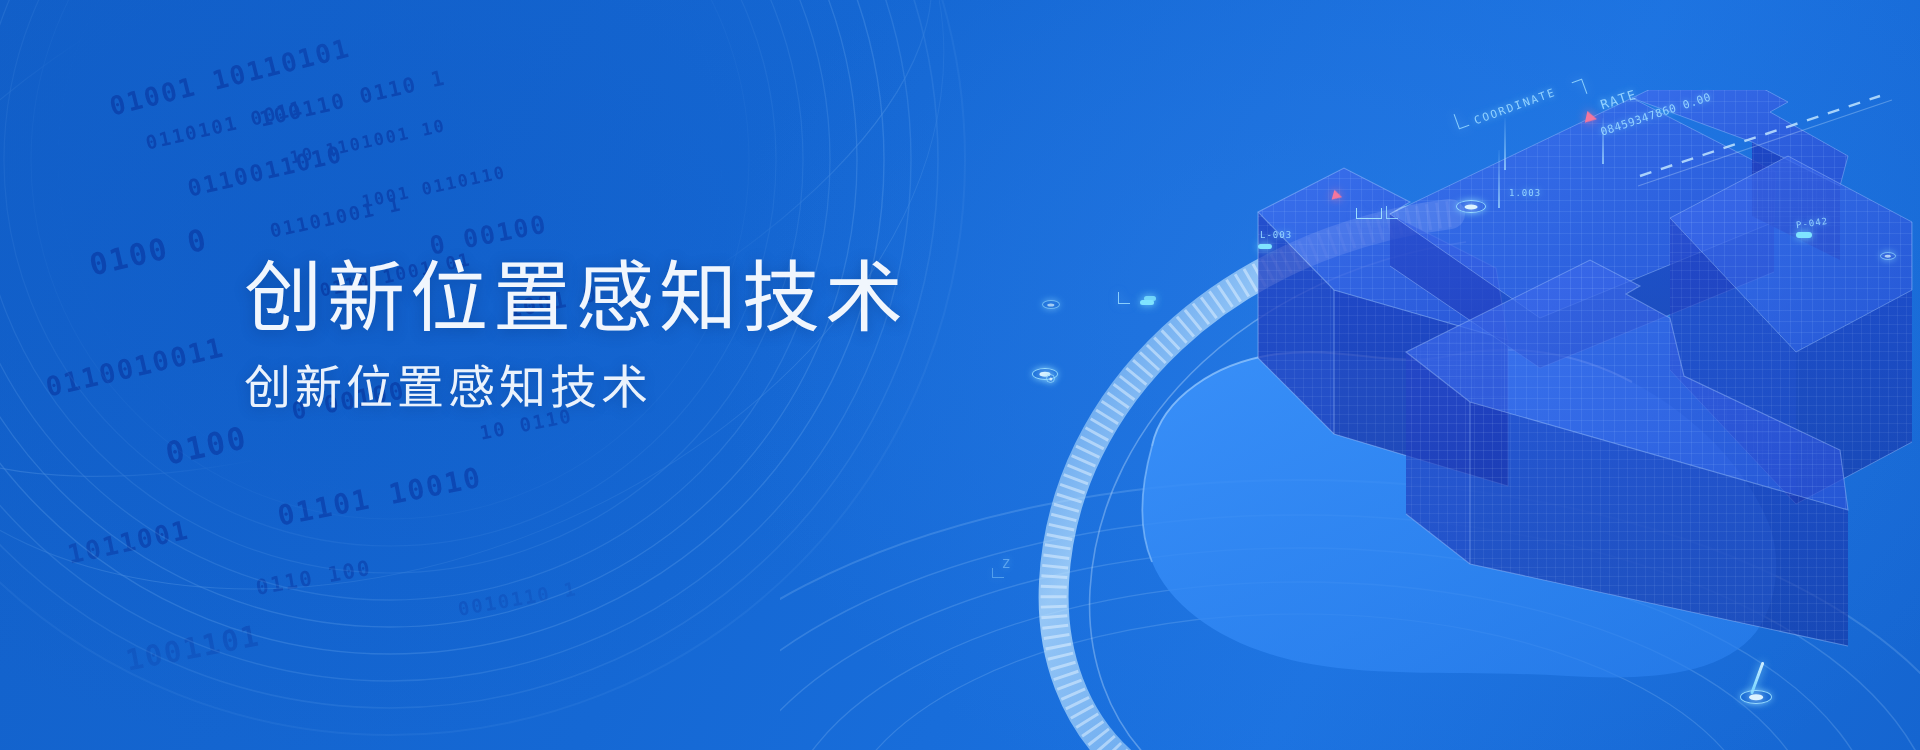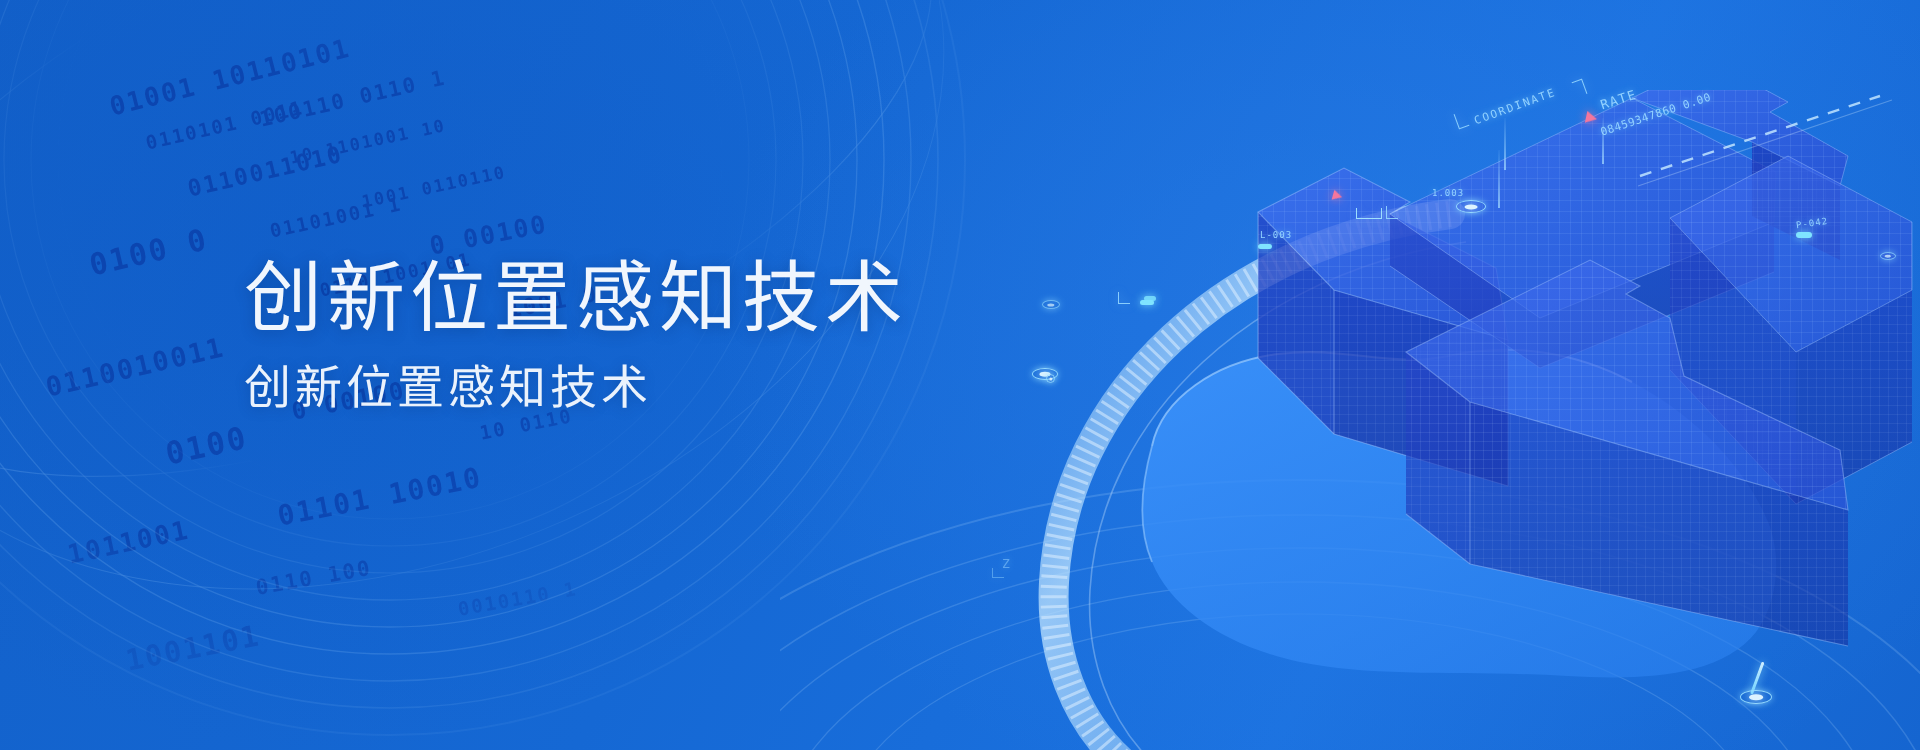--- a/index.html
+++ b/index.html
@@ -358,21 +358,21 @@
     <div class="hud-label" style="left:1600px; top:92px; font-size:13px; letter-spacing:1.5px; transform:rotate(-18deg);">RATE</div>
     <div class="hud-label" style="left:1598px; top:108px; font-size:11px; letter-spacing:.6px; transform:rotate(-18deg);">08459347860 0.00</div>
     <div class="hud-vline" style="left:1602px; top:118px; height:46px;"></div>
     <div class="hud-tri" style="left:1586px; top:112px; transform:rotate(12deg);"></div>
 
     <div class="hud-tri" style="left:1332px; top:190px; transform:rotate(16deg) scale(.85);"></div>
 
     <div class="hud-bracket" style="left:1356px; top:208px; width:26px; height:11px; border-top:none; border-color:rgba(170,235,255,.9);"></div>
     <div class="hud-bracket" style="left:1386px; top:206px; width:12px; height:13px; border-top:none; border-right:none;"></div>
 
-    <div class="hud-label" style="left:1408px; top:188px; font-size:9px; letter-spacing:1px;padding-left:24px;">1.003</div>
+    <div class="hud-label" style="left:1485px; top:188px; font-size:9px; letter-spacing:1px;padding-left:24px;">1.003</div>
     <div class="hud-dot" style="left:1456px; top:200px; width:30px; height:13px;"></div>
     <div class="hud-vline" style="left:1498px; top:150px; height:58px;"></div>
 
     <div class="hud-label" style="left:1260px; top:230px; font-size:9px; letter-spacing:1px;text-align:right;">L-003</div>
     <div class="hud-pill" style="left:1258px; top:244px; width:14px; height:5px;"></div>
 
     <div class="hud-label" style="left:1796px; top:218px; font-size:9px; letter-spacing:1px; transform:rotate(-8deg);">P-042</div>
     <div class="hud-pill" style="left:1796px; top:232px; width:16px; height:6px;"></div>
 
     <div class="hud-dot" style="left:1032px; top:368px; width:26px; height:12px;"></div>

